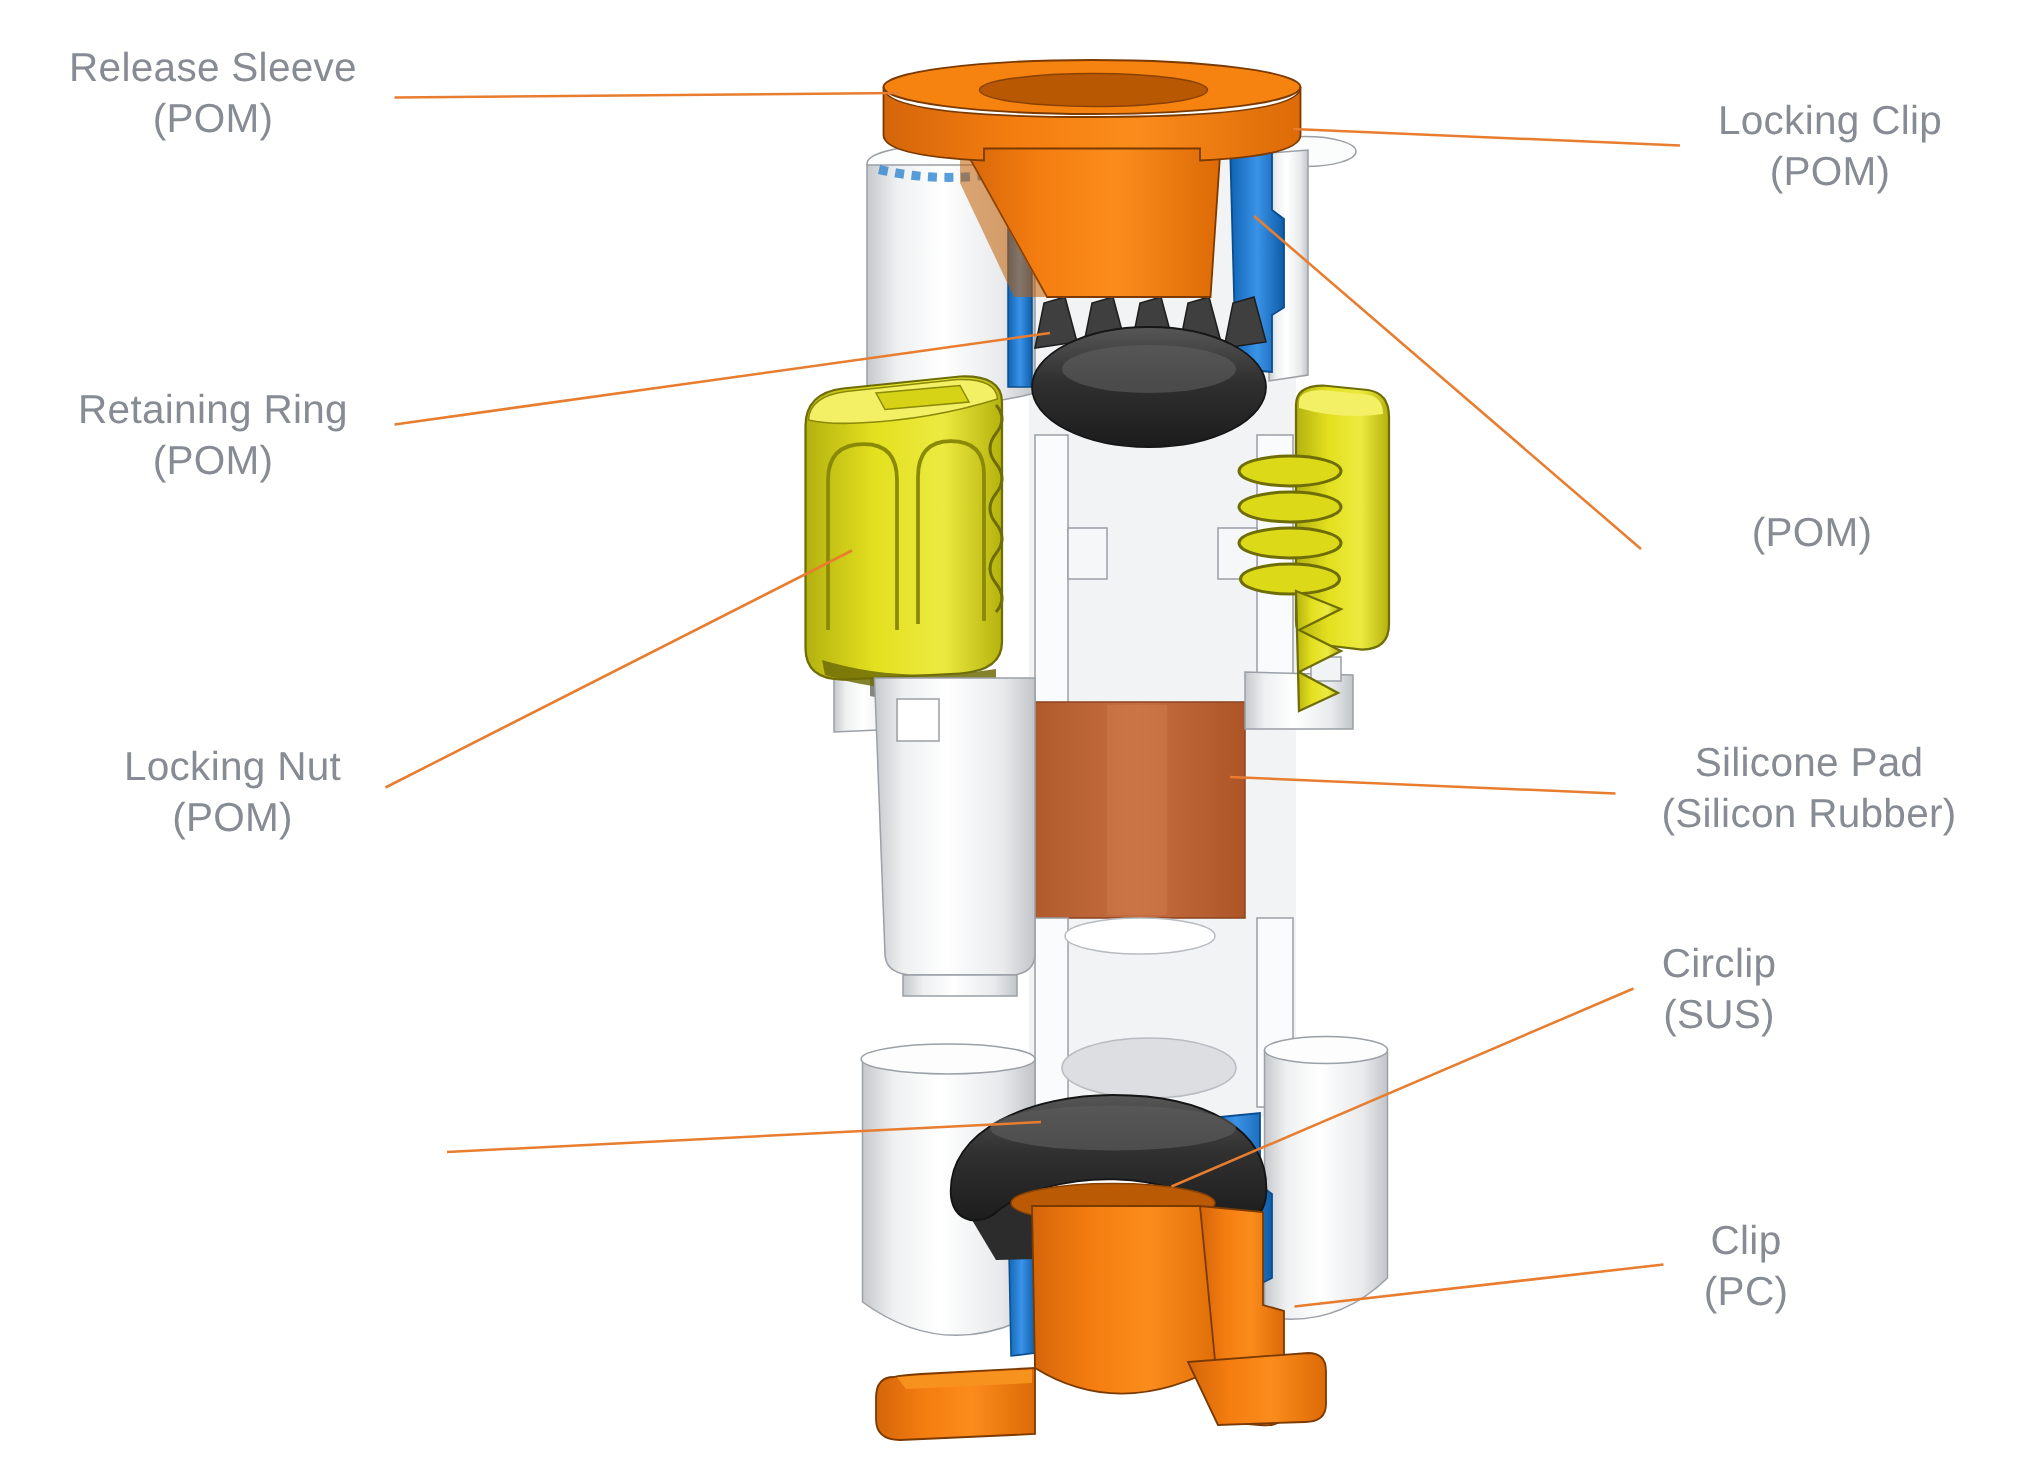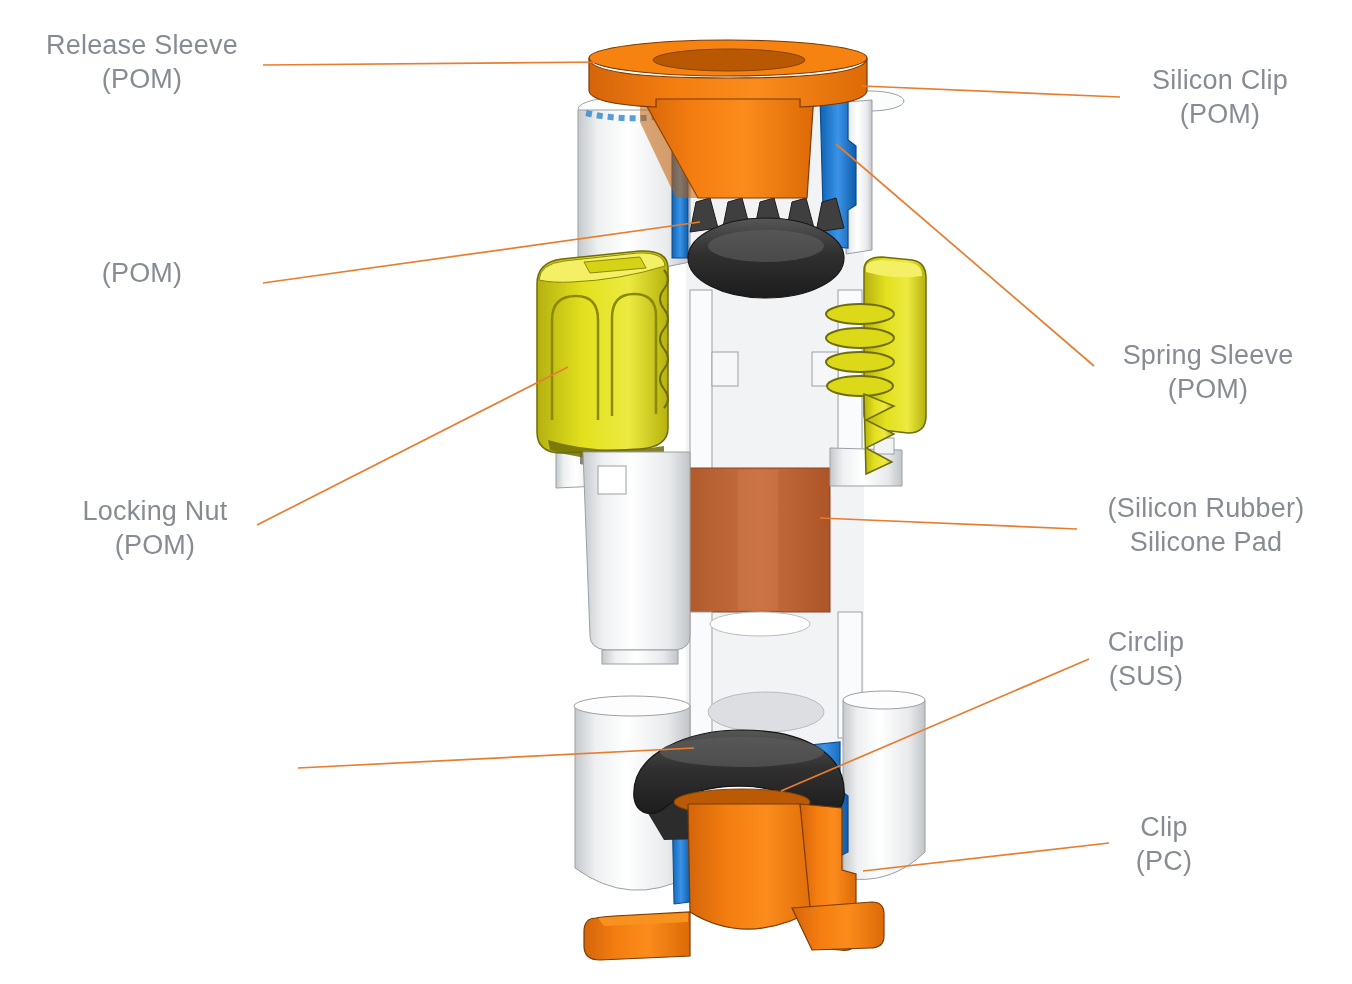--- a/index.html
+++ b/index.html
@@ -196,41 +196,41 @@
       <line x1="1109" y1="843" x2="863" y2="871"></line>
     </g>
   </svg>
 
   <div class="label" style="left:142px;top:28px">
     <div>Release Sleeve</div>
     <div>(POM)</div>
   </div>
 
   <div class="label" style="left:1220px;top:63px">
-    <div>Silicon Clip</div>
+    <div>Locking Clip</div>
     <div>(POM)</div>
   </div>
 
   <div class="label" style="left:142px;top:256px">
+    <div>Retaining Ring</div>
     <div>(POM)</div>
   </div>
 
   <div class="label" style="left:1208px;top:338px">
-    <div>Spring Sleeve</div>
     <div>(POM)</div>
   </div>
 
   <div class="label" style="left:155px;top:494px">
     <div>Locking Nut</div>
     <div>(POM)</div>
   </div>
 
   <div class="label" style="left:1206px;top:491px">
+    <div>Silicone Pad</div>
     <div>(Silicon Rubber)</div>
-    <div>Silicone Pad</div>
   </div>
 
   <div class="label" style="left:1146px;top:625px">
     <div>Circlip</div>
     <div>(SUS)</div>
   </div>
 
 
   <div class="label" style="left:1164px;top:810px">
     <div>Clip</div>

